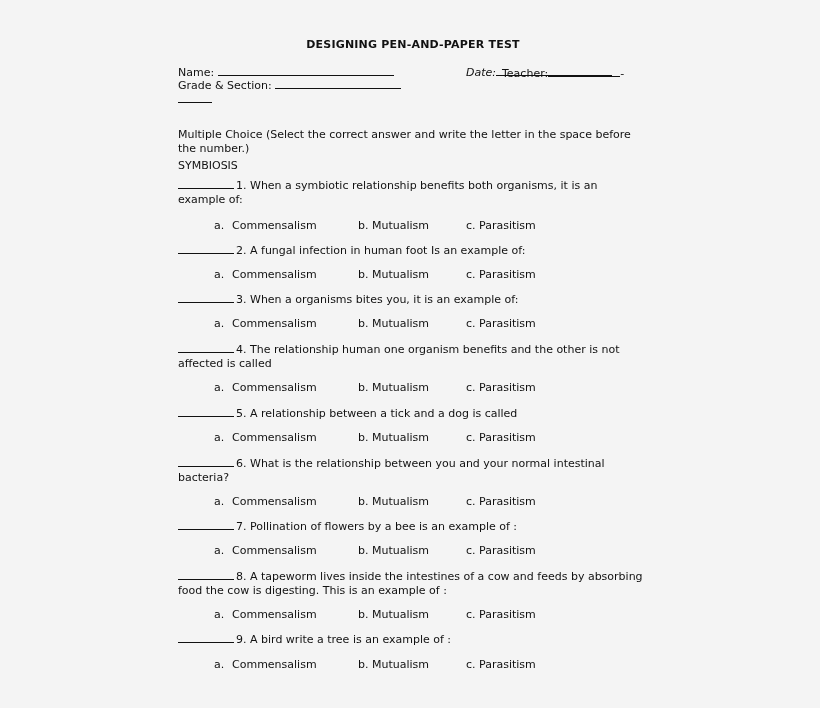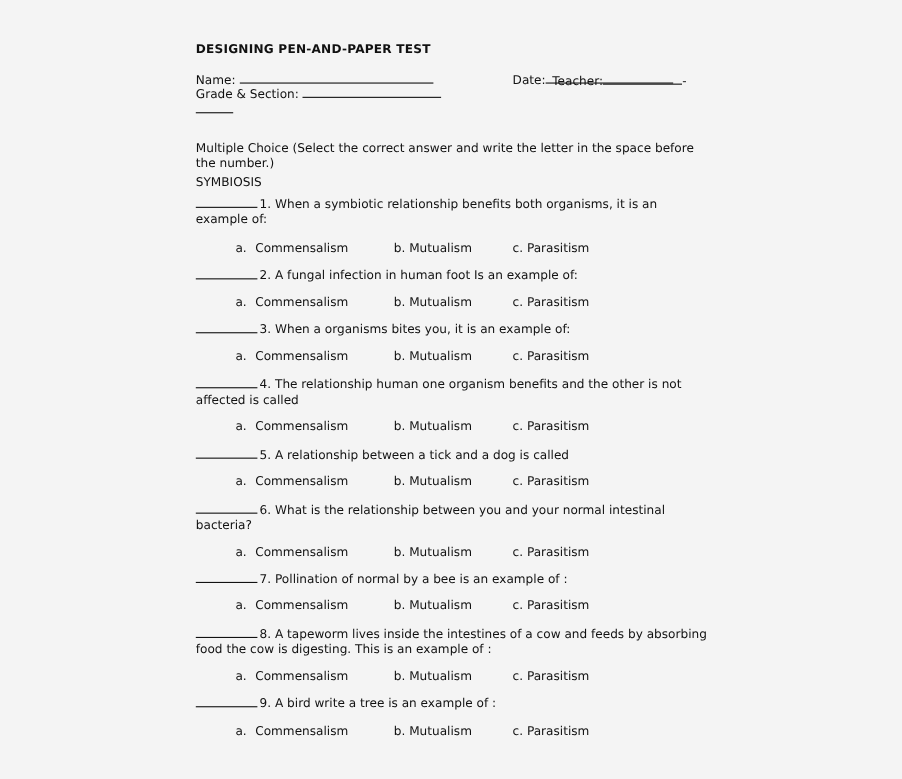--- a/index.html
+++ b/index.html
@@ -20,20 +20,21 @@
     position: absolute;
     left: 178px;
     top: 0;
     width: 470px;
   }
   .title {
     position: absolute;
     top: 38px;
     left: 0;
     width: 470px;
+    text-align: center;
     font-weight: bold;
     font-size: 11px;
     letter-spacing: 0.2px;
   }
   .abs { position: absolute; white-space: nowrap; text-align: center; }
   .line {
     display: inline-block;
     border-bottom: 1px solid #111;
     height: 10px;
     vertical-align: baseline;
@@ -68,21 +69,21 @@
 <body>
 
 <div class="page">
 
   <div class="title">DESIGNING PEN-AND-PAPER TEST</div>
 
   <div class="abs" style="top:65px; left:0;">
     <span>Name:</span>
     <span class="line" style="width:176px;"></span>
   </div>
-  <div class="abs" style="top:65px; left:288px;">
+  <div class="abs" style="top:65px; left:288px;font-style:italic;">
     <span>Date:</span><span class="line" style="width:116px;"></span>
   </div>
   <div class="abs" style="top:78px; left:0;">
     <span>Grade &amp; Section:</span>
     <span class="line" style="width:126px;"></span>
   </div>
   <div class="abs" style="top:66px; left:324px;">
     <span>Teacher:</span><span class="line" style="width:72px;"></span><span>-</span>
   </div>
   <div class="abs" style="top:92px; left:0;">
@@ -140,21 +141,21 @@
   <div class="question" style="top:456px;">
     <span class="blank"></span><span>6.</span> <span>What is the relationship between you and your normal intestinal bacteria?</span>
   </div>
   <div class="choices" style="top:495px;">
     <span class="choice choice-a"><span class="letter">a.</span><span>Commensalism</span></span>
     <span class="choice choice-b">b. Mutualism</span>
     <span class="choice choice-c">c. Parasitism</span>
   </div>
 
   <div class="question" style="top:519px;">
-    <span class="blank"></span><span>7.</span> <span>Pollination of normal by a bee is an example of :</span>
+    <span class="blank"></span><span>7.</span> <span>Pollination of flowers by a bee is an example of :</span>
   </div>
   <div class="choices" style="top:544px;">
     <span class="choice choice-a"><span class="letter">a.</span><span>Commensalism</span></span>
     <span class="choice choice-b">b. Mutualism</span>
     <span class="choice choice-c">c. Parasitism</span>
   </div>
 
   <div class="question" style="top:569px;">
     <span class="blank"></span><span>8.</span> <span>A tapeworm lives inside the intestines of a cow and feeds by absorbing food the cow is digesting. This is an example of :</span>
   </div>

